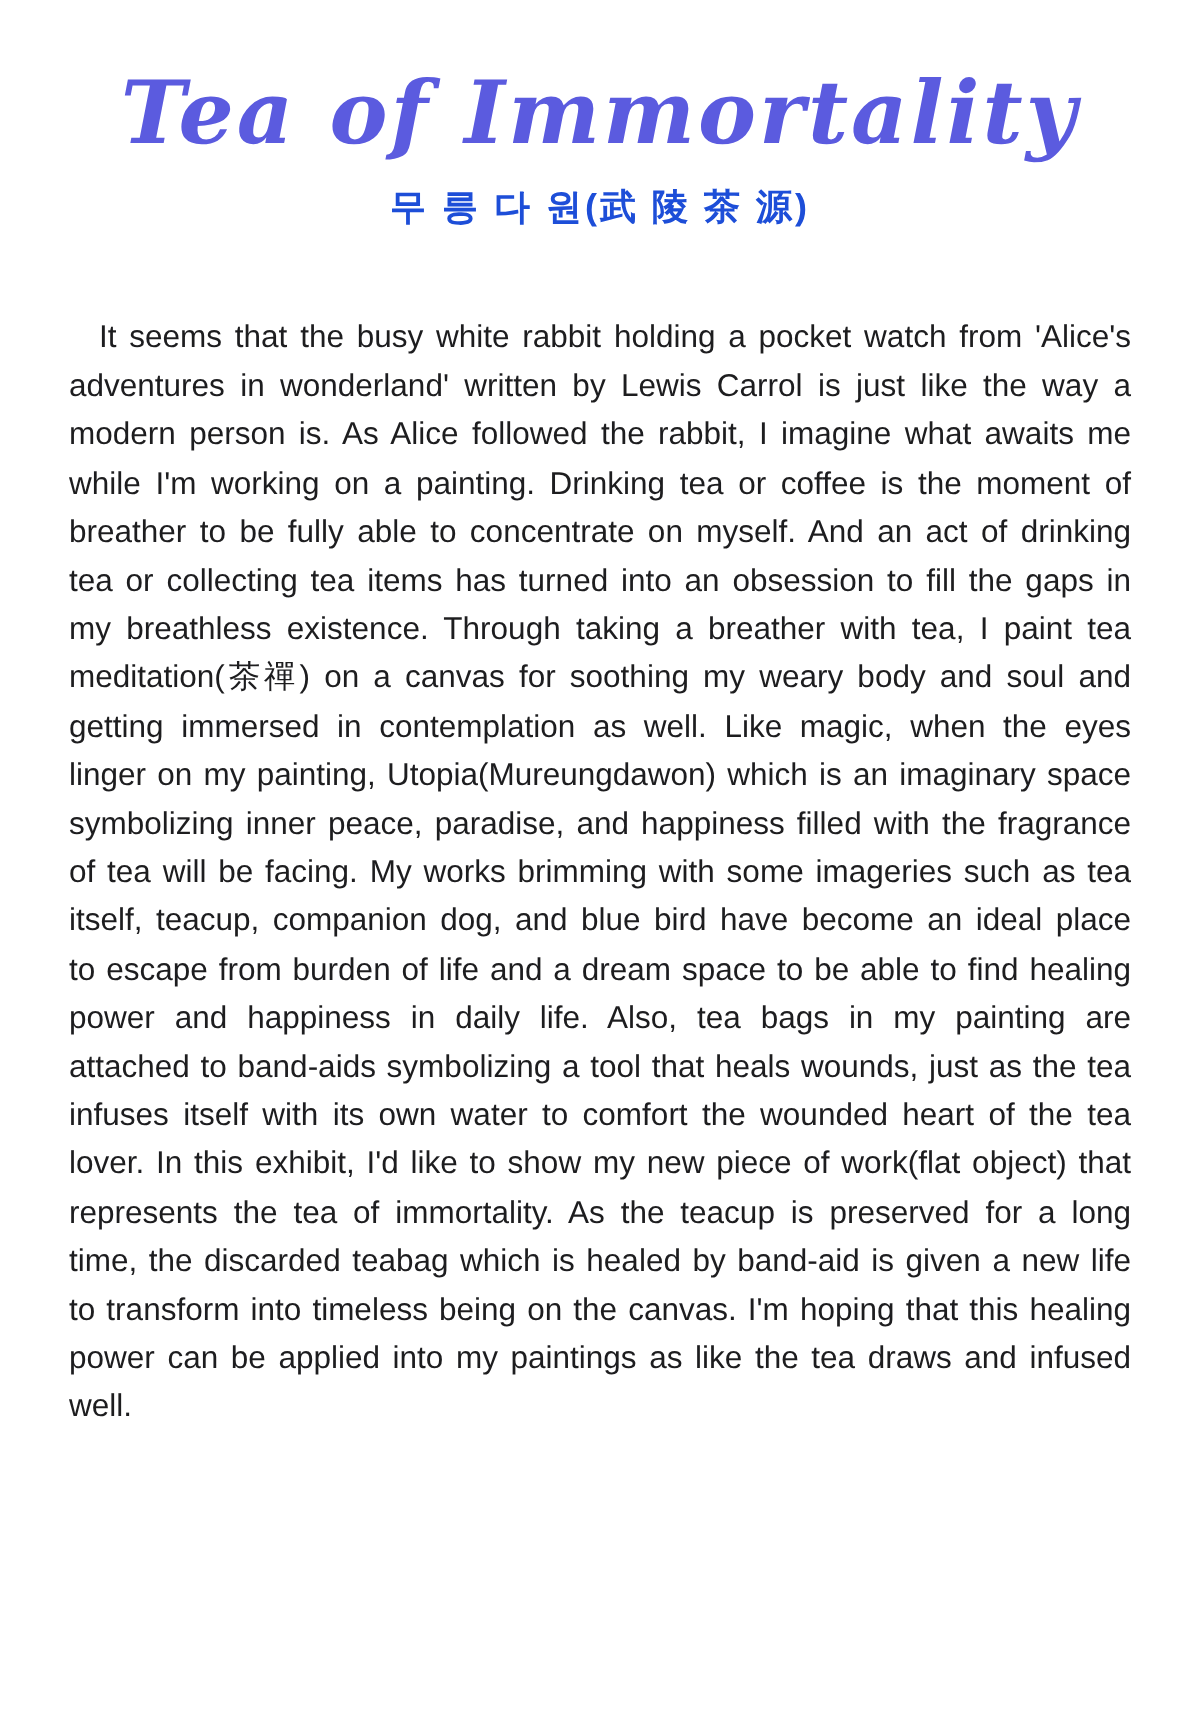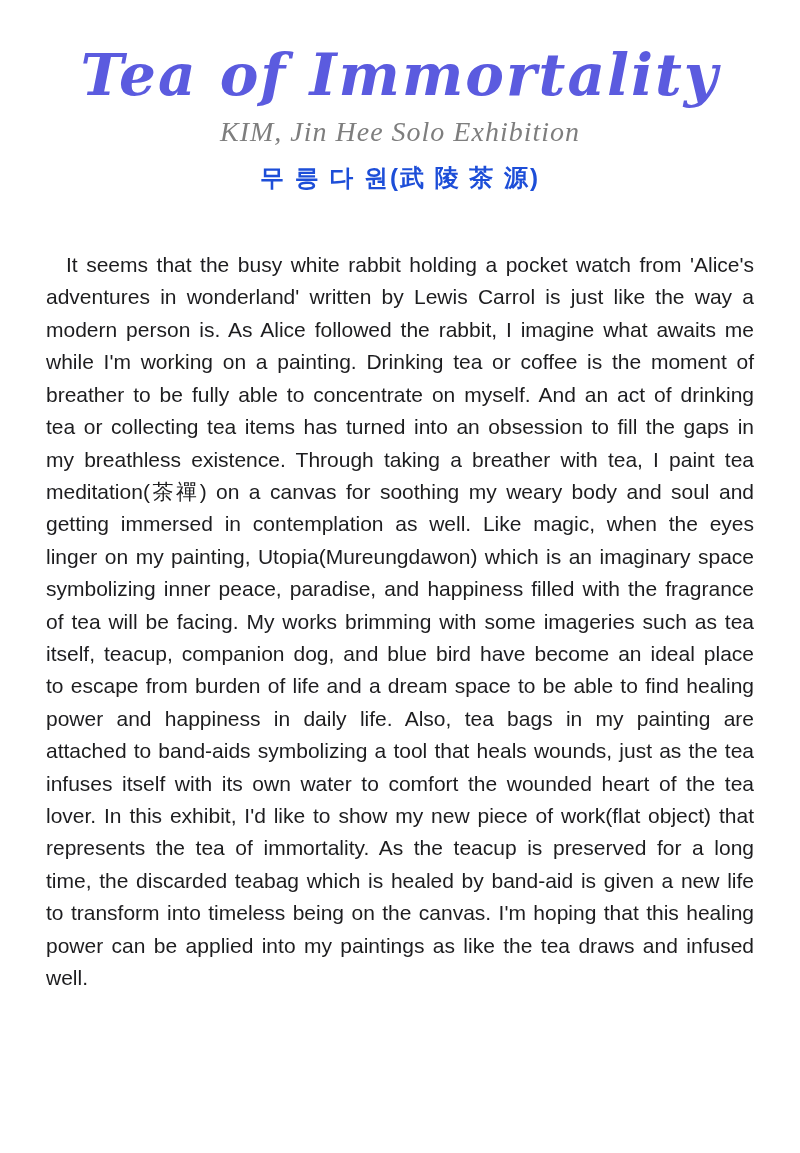--- a/index.html
+++ b/index.html
@@ -60,16 +60,15 @@
     text-align: justify;
     text-indent: 20px;
     word-spacing: 1px;
   }
 </style>
 </head>
 <body>
 
 <div class="page">
   <h1 class="page-title">Tea of Immortality</h1>
-  <h2 class="subtitle">KIM, Jin Hee Solo Exhibition</h2>
   <h3 class="korean-title">무 릉 다 원(武 陵 茶 源)</h3>
   <p class="statement">It seems that the busy white rabbit holding a pocket watch from 'Alice's adventures in wonderland' written by Lewis Carrol is just like the way a modern person is. As Alice followed the rabbit, I imagine what awaits me while I'm working on a painting. Drinking tea or coffee is the moment of breather to be fully able to concentrate on myself. And an act of drinking tea or collecting tea items has turned into an obsession to fill the gaps in my breathless existence. Through taking a breather with tea, I paint tea meditation(茶禪) on a canvas for soothing my weary body and soul and getting immersed in contemplation as well. Like magic, when the eyes linger on my painting, Utopia(Mureungdawon) which is an imaginary space symbolizing inner peace, paradise, and happiness filled with the fragrance of tea will be facing. My works brimming with some imageries such as tea itself, teacup, companion dog, and blue bird have become an ideal place to escape from burden of life and a dream space to be able to find healing power and happiness in daily life. Also, tea bags in my painting are attached to band-aids symbolizing a tool that heals wounds, just as the tea infuses itself with its own water to comfort the wounded heart of the tea lover. In this exhibit, I'd like to show my new piece of work(flat object) that represents the tea of immortality. As the teacup is preserved for a long time, the discarded teabag which is healed by band-aid is given a new life to transform into timeless being on the canvas. I'm hoping that this healing power can be applied into my paintings as like the tea draws and infused well.</p>
 </div>
 
 </body></html>

